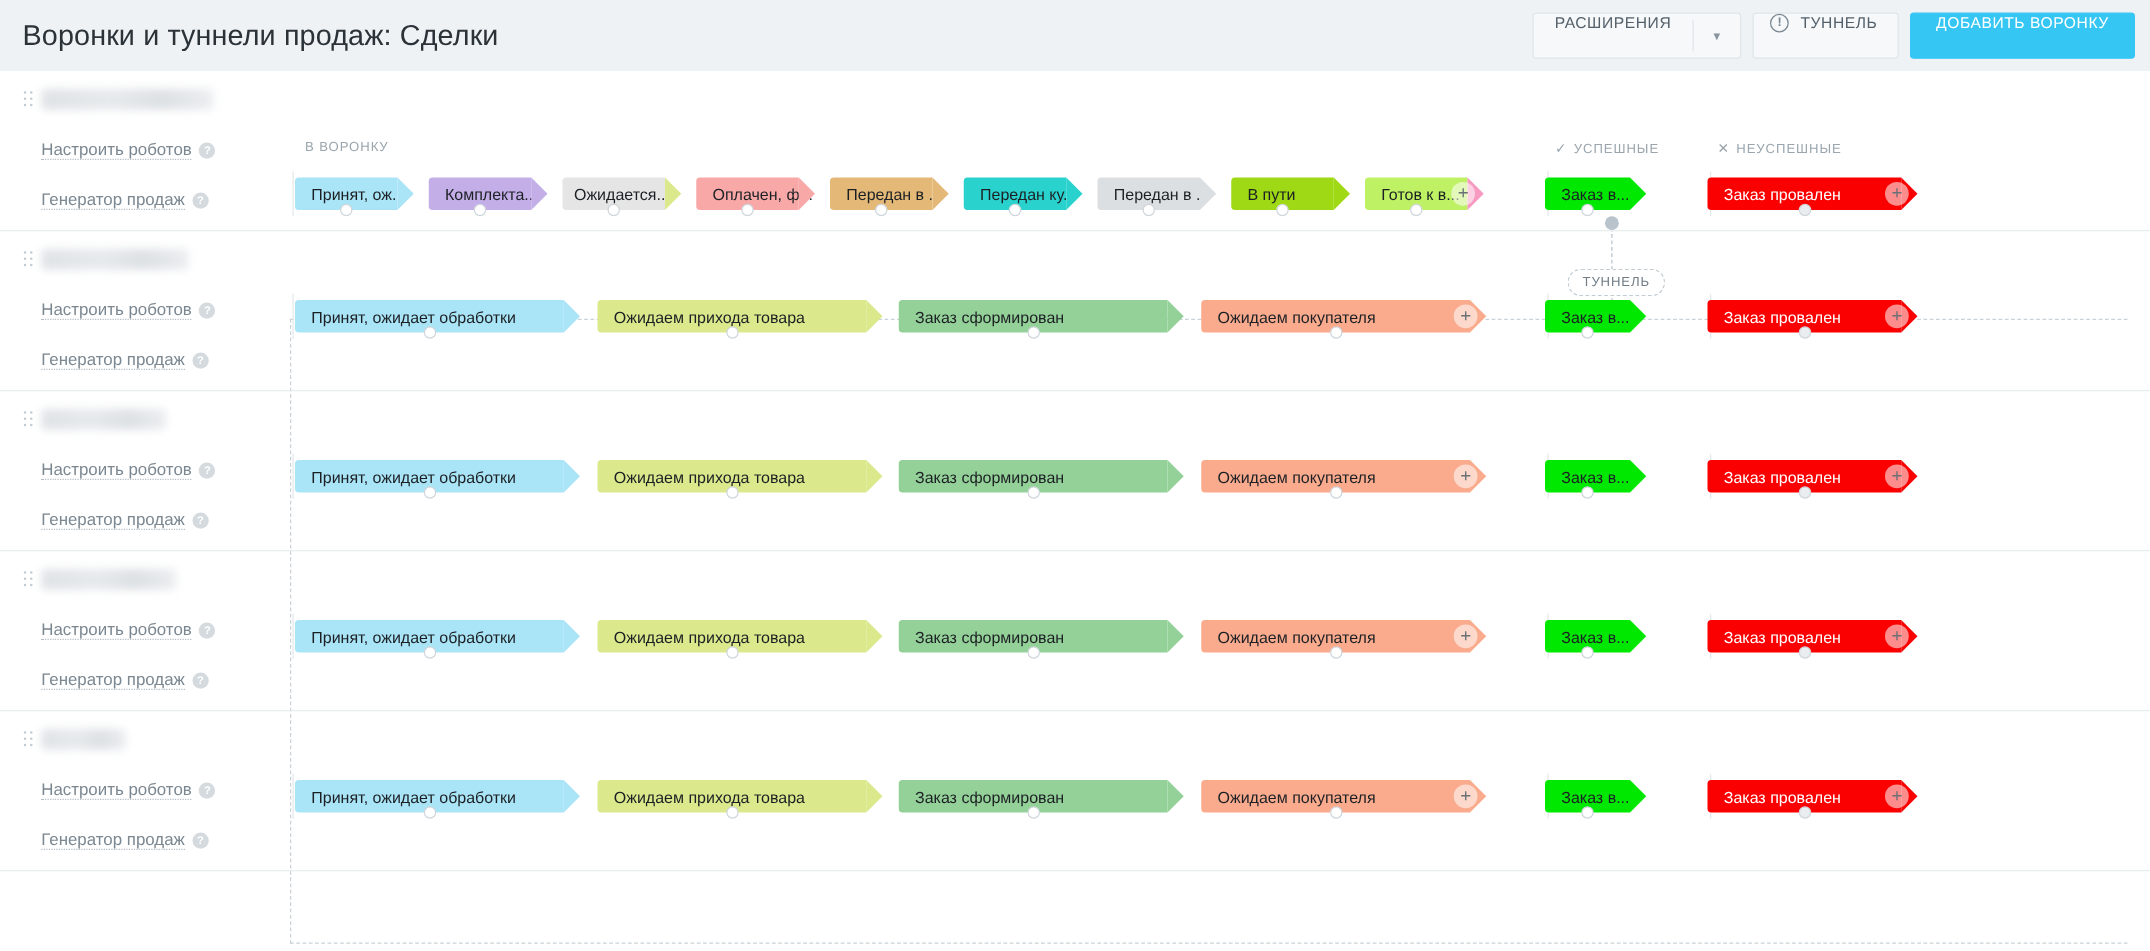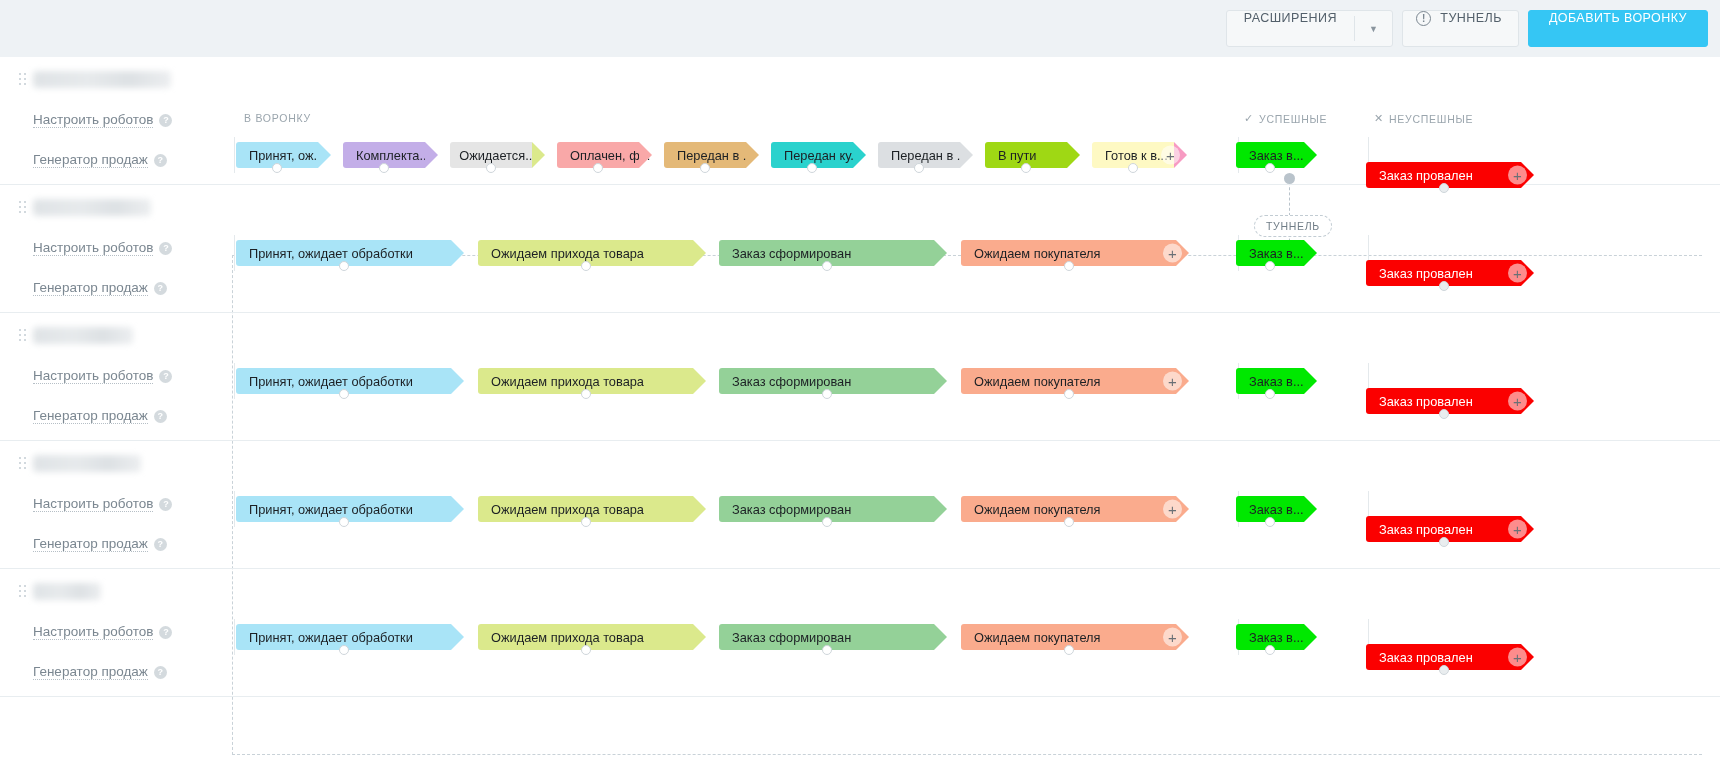--- a/index.html
+++ b/index.html
@@ -228,27 +228,28 @@
     transform: translateY(-50%);
     width: 19px; height: 19px;
     border-radius: 50%;
     background: rgba(255,255,255,0.55);
     color: #5d6view;
     display: flex; align-items: center; justify-content: center;
     font-size: 15px; line-height: 1;
     color: #6a7076;
     z-index: 3;
   }
-  .chip.light-text { color: #fff; margin-top: 20px; }
+  .chip.light-text { color: #fff; }
   .chip.light-text .handle { background:#e9edef; }
 </style>
 </head>
 <body>
 
 <div class="header">
+  <div class="page-title">Воронки и туннели продаж: Сделки</div>
 
   <div class="header-actions">
     <div class="btn btn-light btn-ext">
       <span class="label">РАСШИРЕНИЯ</span>
       <span class="divider"></span>
       <span class="caret">▼</span>
     </div>
 
     <div class="btn btn-light btn-help">
       <span class="icon-info">!</span>
@@ -334,21 +335,21 @@
           <div class="chip" style="left: 656px; width: 82px; background: rgb(220, 223, 226); top: 85px;">
             <span>Передан в ...</span>
             <span class="arrow" style="color: rgb(220, 223, 226);"></span>
             <span class="handle"></span>
           </div>
           <div class="chip" style="left: 763px; width: 82px; background: rgb(159, 216, 20); top: 85px;">
             <span>В пути</span>
             <span class="arrow" style="color: rgb(159, 216, 20);"></span>
             <span class="handle"></span>
           </div>
-          <div class="chip" style="left: 870px; width: 82px; background: #fef9c3; top: 85px;">
+          <div class="chip" style="left: 870px; width: 82px; background: #bef264; top: 85px;">
             <span>Готов к в...</span>
             <span class="arrow" style="color: rgb(247, 154, 194);"></span>
             <span class="handle"></span>
             <span class="plus">+</span>
           </div>
           <div class="chip" style="left: 1014px; width: 68px; background: rgb(0, 232, 0); top: 85px;">
             <span>Заказ в...</span>
             <span class="arrow" style="color: rgb(0, 232, 0);"></span>
             <span class="handle"></span>
           </div>

